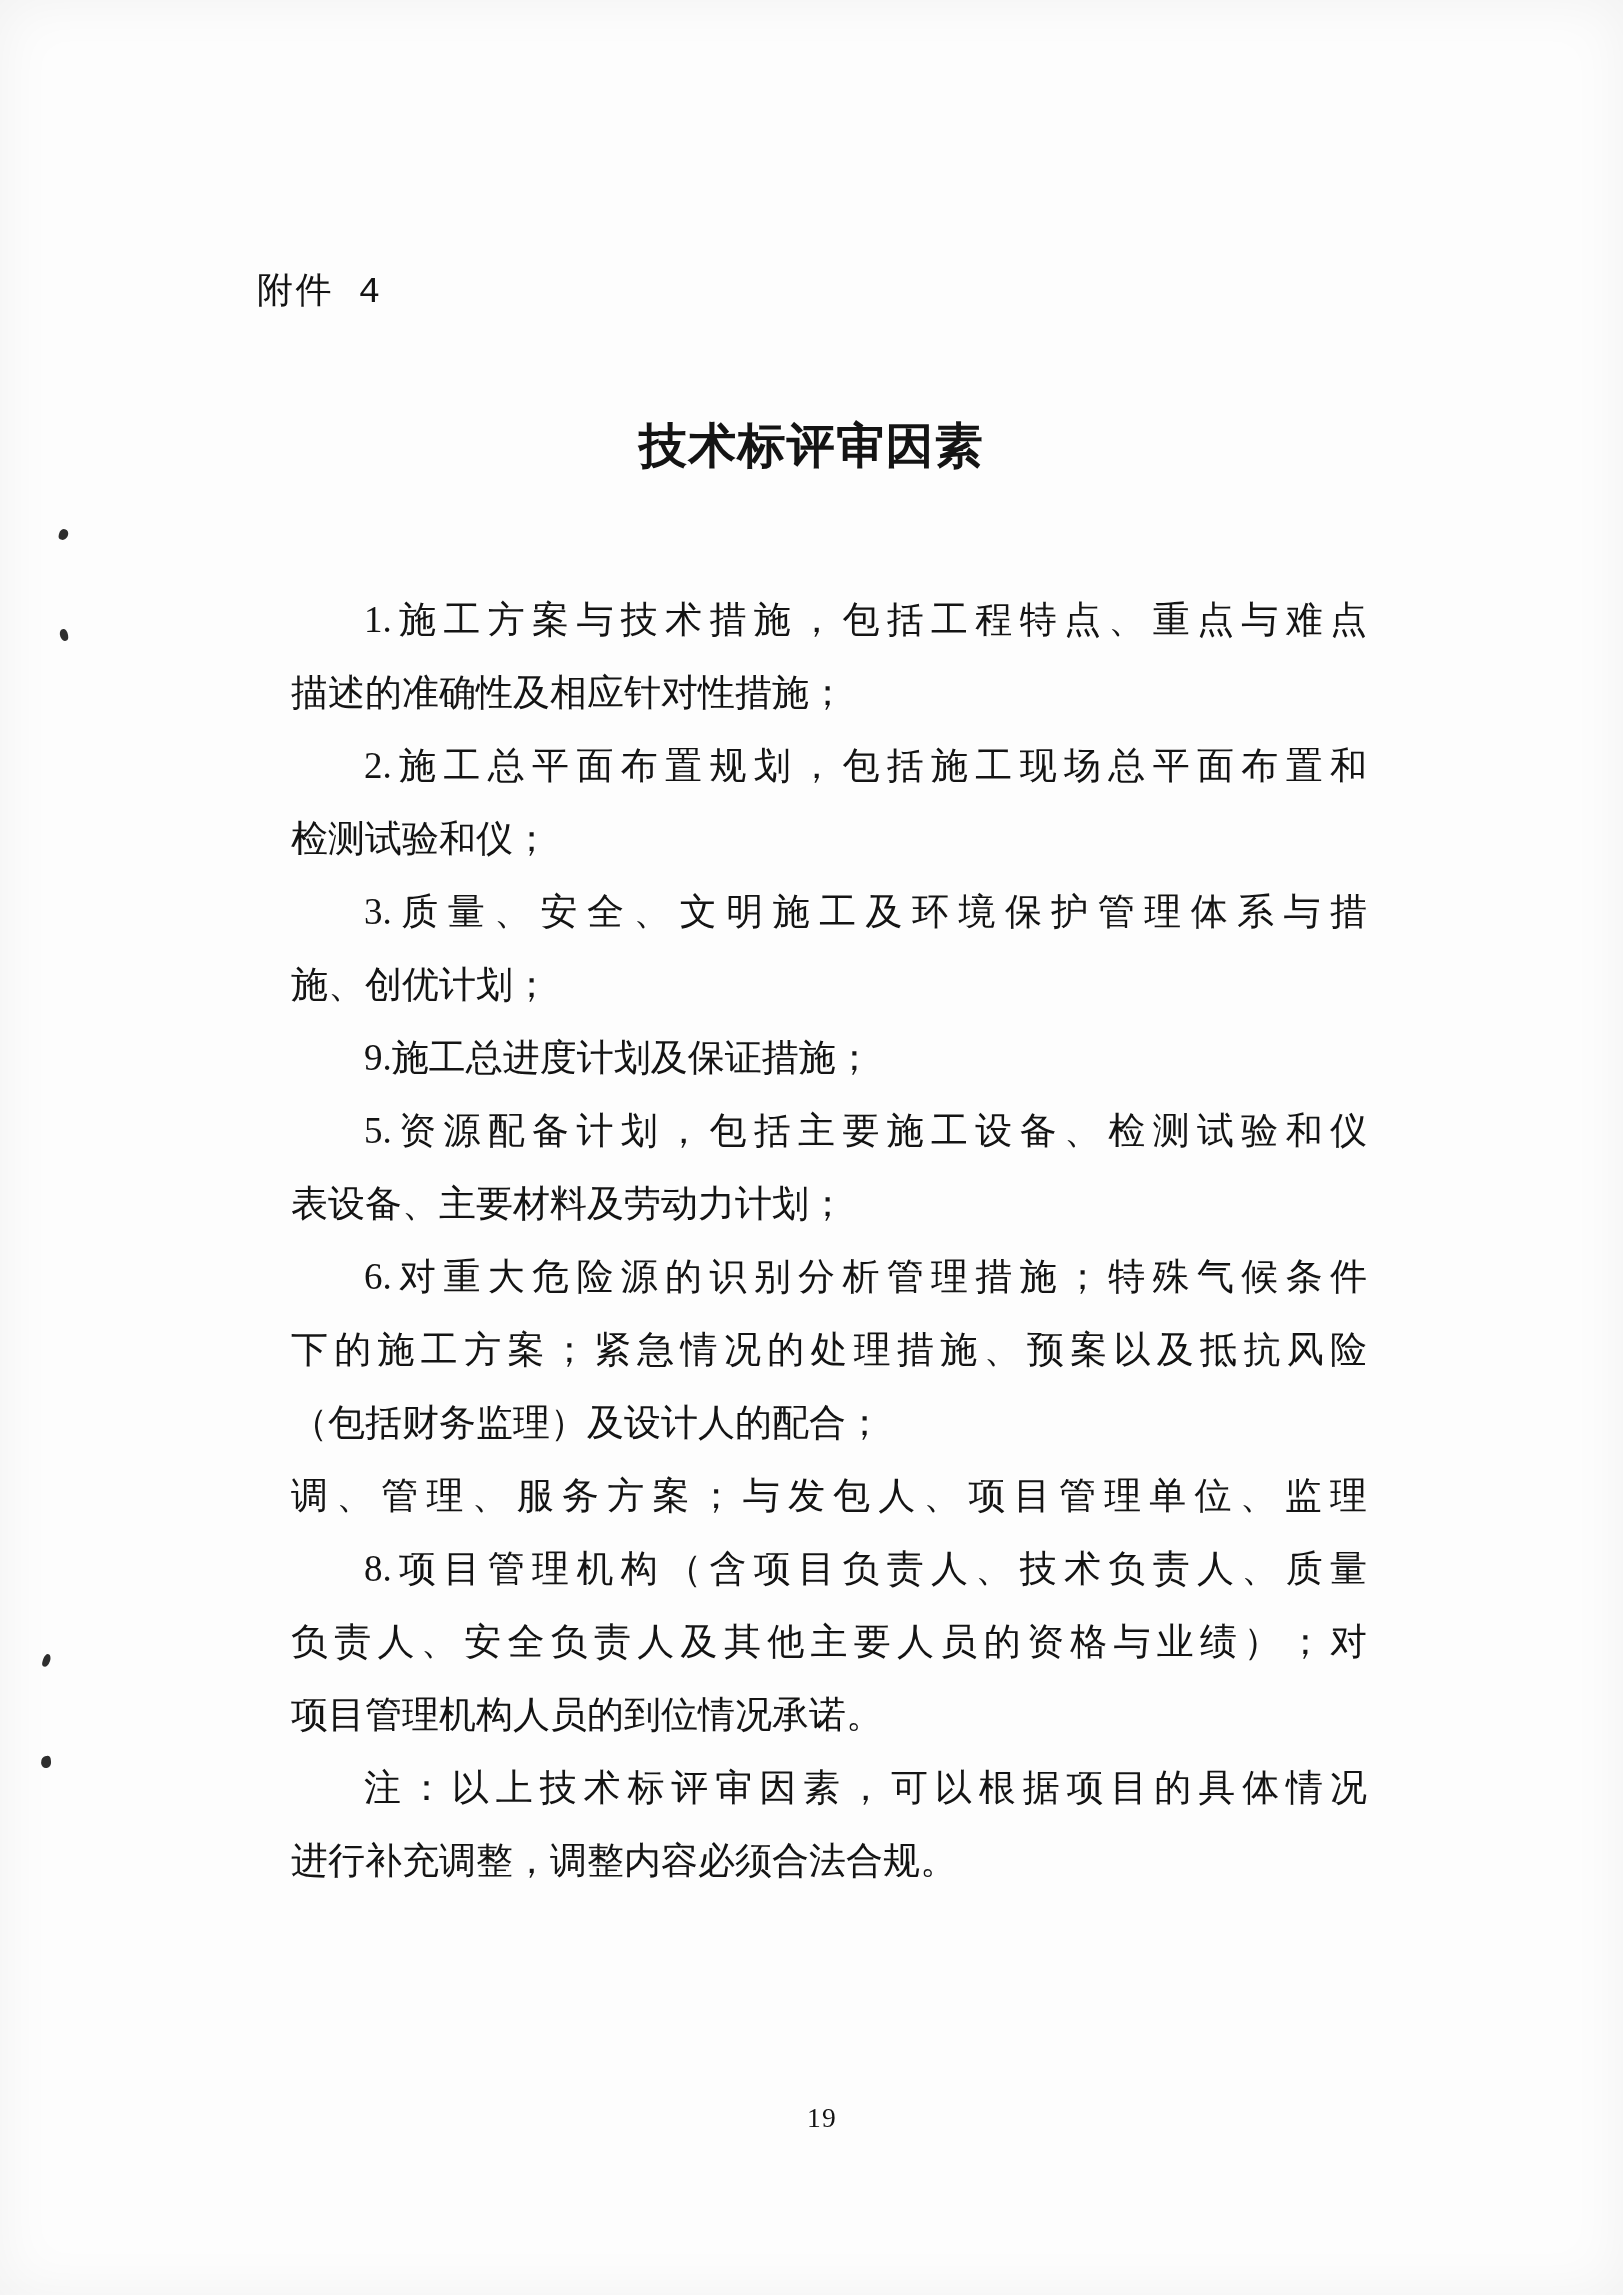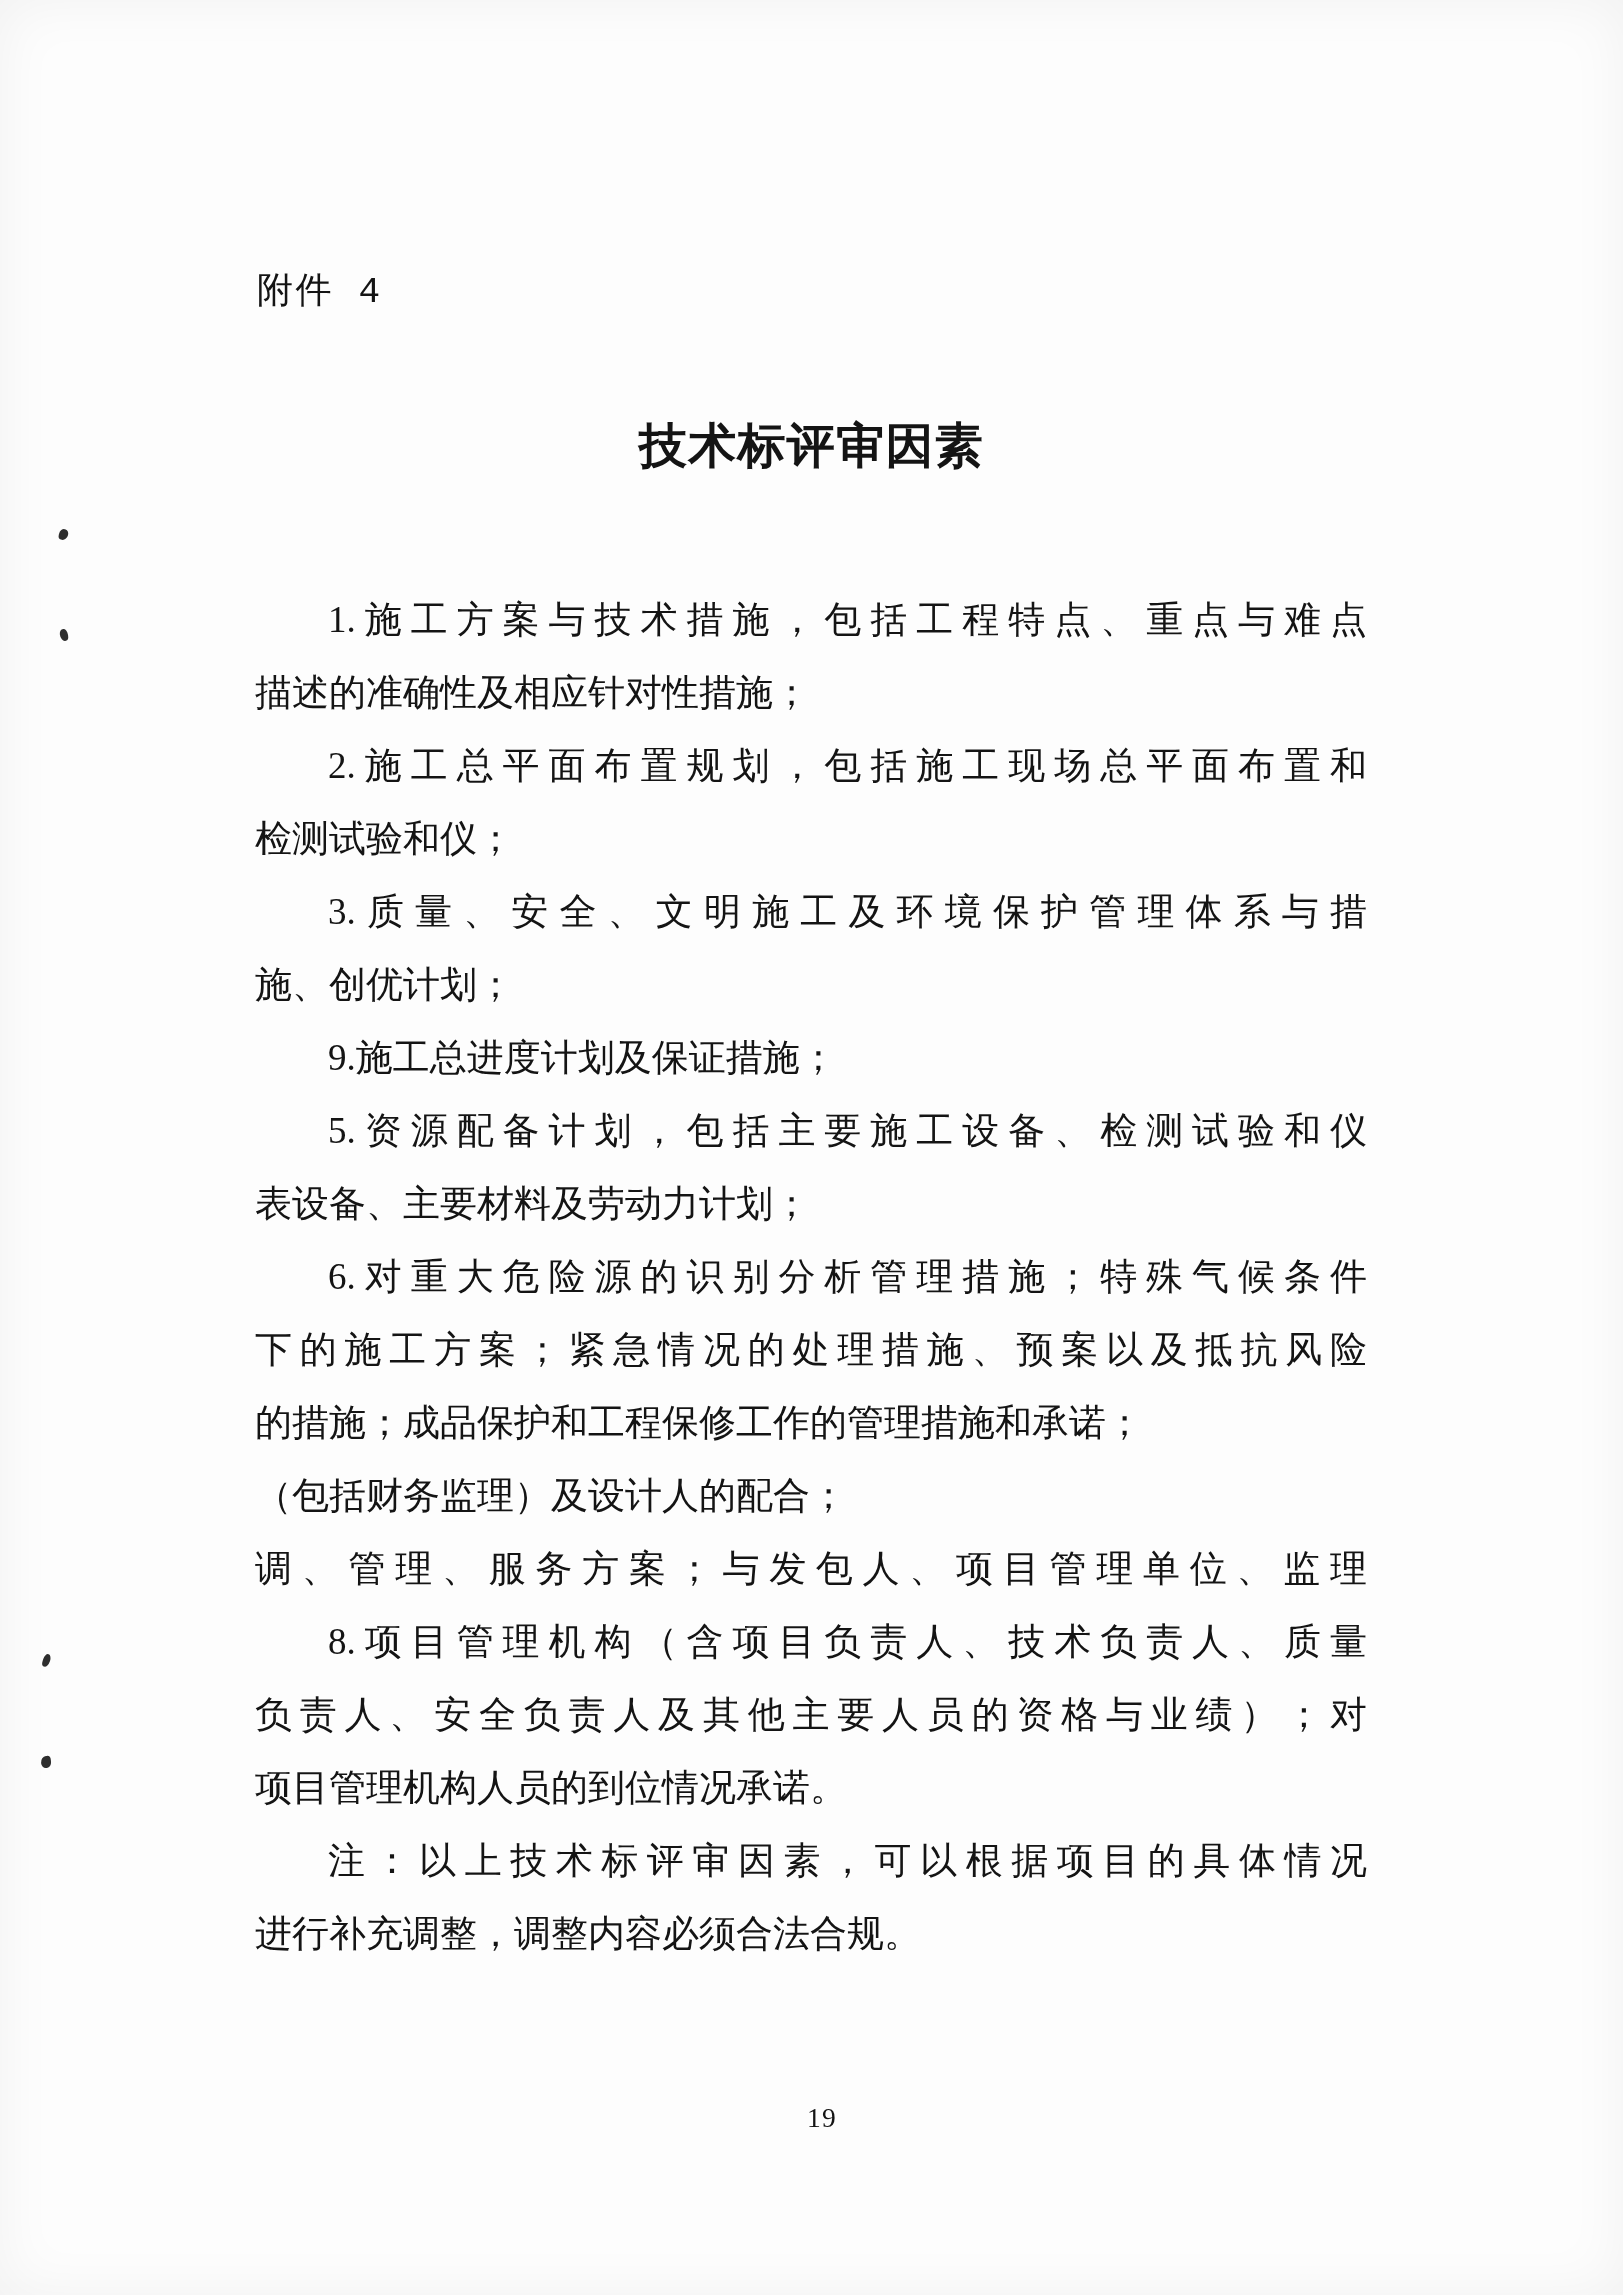--- a/index.html
+++ b/index.html
@@ -43,20 +43,21 @@
     position: absolute;
     left: 255px;
     top: 583px;
     width: 1112px;
     font-size: 37px;
   }
   .line {
     height: 73px;
     line-height: 73px;
     white-space: nowrap;
+    margin-left: 36px;
   }
   
   .j {
     white-space: normal;
     text-align: justify;
     text-align-last: justify;
     text-justify: inter-character;
   }
   .indent {
     text-indent: 73px;
@@ -95,21 +96,20 @@
     <div class="line">描述的准确性及相应针对性措施；</div>
     <div class="line indent j">2.施工总平面布置规划，包括施工现场总平面布置和</div>
     <div class="line">检测试验和仪；</div>
     <div class="line indent j">3.质量、安全、文明施工及环境保护管理体系与措</div>
     <div class="line">施、创优计划；</div>
     <div class="line indent">9.施工总进度计划及保证措施；</div>
     <div class="line indent j">5.资源配备计划，包括主要施工设备、检测试验和仪</div>
     <div class="line">表设备、主要材料及劳动力计划；</div>
     <div class="line indent j">6.对重大危险源的识别分析管理措施；特殊气候条件</div>
     <div class="line j">下的施工方案；紧急情况的处理措施、预案以及抵抗风险</div>
-    <div class="line">的措施；成品保护和工程保修工作的管理措施和承诺；</div>
     <div class="line">（包括财务监理）及设计人的配合；</div>
     <div class="line j">调、管理、服务方案；与发包人、项目管理单位、监理</div>
     <div class="line indent j">8.项目管理机构（含项目负责人、技术负责人、质量</div>
     <div class="line j">负责人、安全负责人及其他主要人员的资格与业绩）；对</div>
     <div class="line">项目管理机构人员的到位情况承诺。</div>
     <div class="line indent j">注：以上技术标评审因素，可以根据项目的具体情况</div>
     <div class="line">进行补充调整，调整内容必须合法合规。</div>
   </div>
 
   <div class="pageno">19</div>

